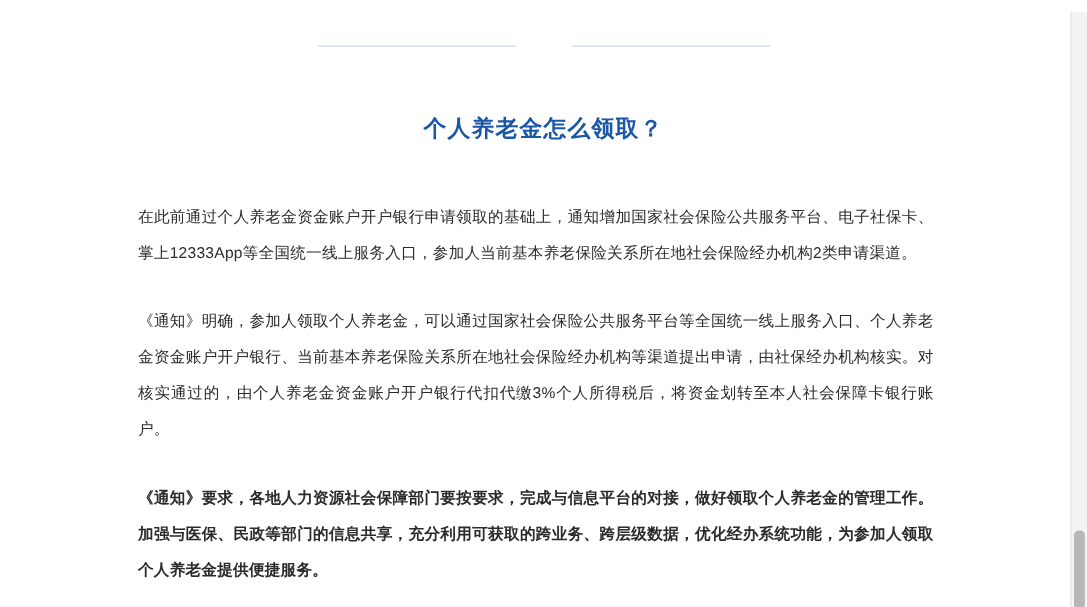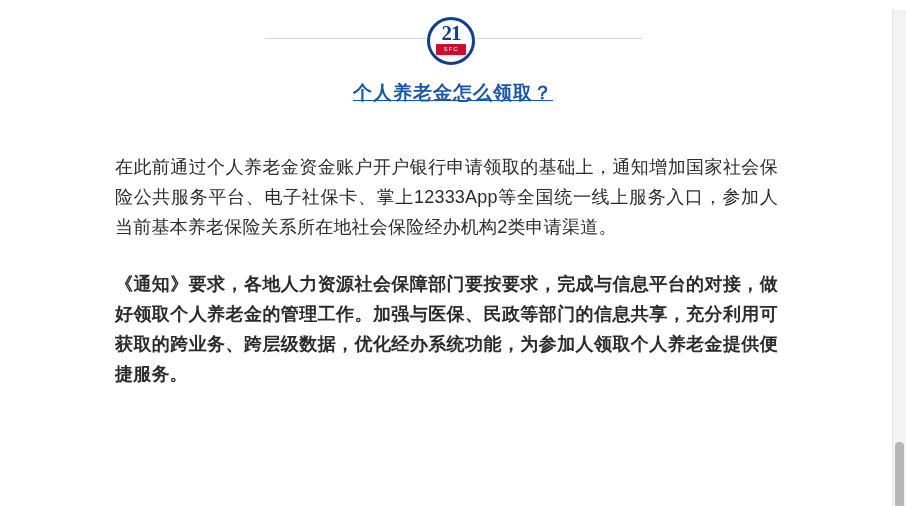--- a/index.html
+++ b/index.html
@@ -85,33 +85,32 @@
     font-family: "Liberation Sans", sans-serif;
   }
 
   
   .title {
     text-align: center;
     color: #1a57a8;
     font-size: 19px;
     font-weight: bold;
     letter-spacing: 1px;
-    margin-top: 14px;
+    margin-top: 28px;
     font-family: "Liberation Sans", sans-serif;
-    text-decoration: underline;
   }
 
   
   .content {
     margin: 46px 0 0 0;
     padding: 0 128px 0 115px;
   }
   .para {
     color: #2b2b2b;
-    font-size: 18px;
+    font-size: 13px;
     line-height: 30px;
     text-align: justify;
     text-justify: inter-ideograph;
     margin: 0 0 27px 0;
     letter-spacing: 0.2px;
     font-family: "Liberation Sans", sans-serif;
   }
   .para:last-child { margin-bottom: 0; font-weight: bold; }
 
   
@@ -137,33 +136,27 @@
 </style>
 </head>
 <body>
 
 <div class="page">
 
   <div class="header">
     <div class="rule rule-left"></div>
     <div class="rule rule-right"></div>
 
-    <div class="logo">
-      <div class="logo-circle"></div>
-      <div class="logo-num">21</div>
-      <div class="logo-bar">
-        <span>SFC</span>
-      </div>
-    </div>
   </div>
 
   <div class="title">个人养老金怎么领取？</div>
 
   <div class="content">
     <p class="para">在此前通过个人养老金资金账户开户银行申请领取的基础上，通知增加国家社会保险公共服务平台、电子社保卡、掌上12333App等全国统一线上服务入口，参加人当前基本养老保险关系所在地社会保险经办机构2类申请渠道。</p>
+    <p class="para">《通知》明确，参加人领取个人养老金，可以通过国家社会保险公共服务平台等全国统一线上服务入口、个人养老金资金账户开户银行、当前基本养老保险关系所在地社会保险经办机构等渠道提出申请，由社保经办机构核实。对核实通过的，由个人养老金资金账户开户银行代扣代缴3%个人所得税后，将资金划转至本人社会保障卡银行账户。</p>
     <p class="para">《通知》要求，各地人力资源社会保障部门要按要求，完成与信息平台的对接，做好领取个人养老金的管理工作。加强与医保、民政等部门的信息共享，充分利用可获取的跨业务、跨层级数据，优化经办系统功能，为参加人领取个人养老金提供便捷服务。</p>
 
   </div>
 
   <div class="scrollbar-track">
     <div class="scrollbar-thumb"></div>
   </div>
 
 </div>
 

